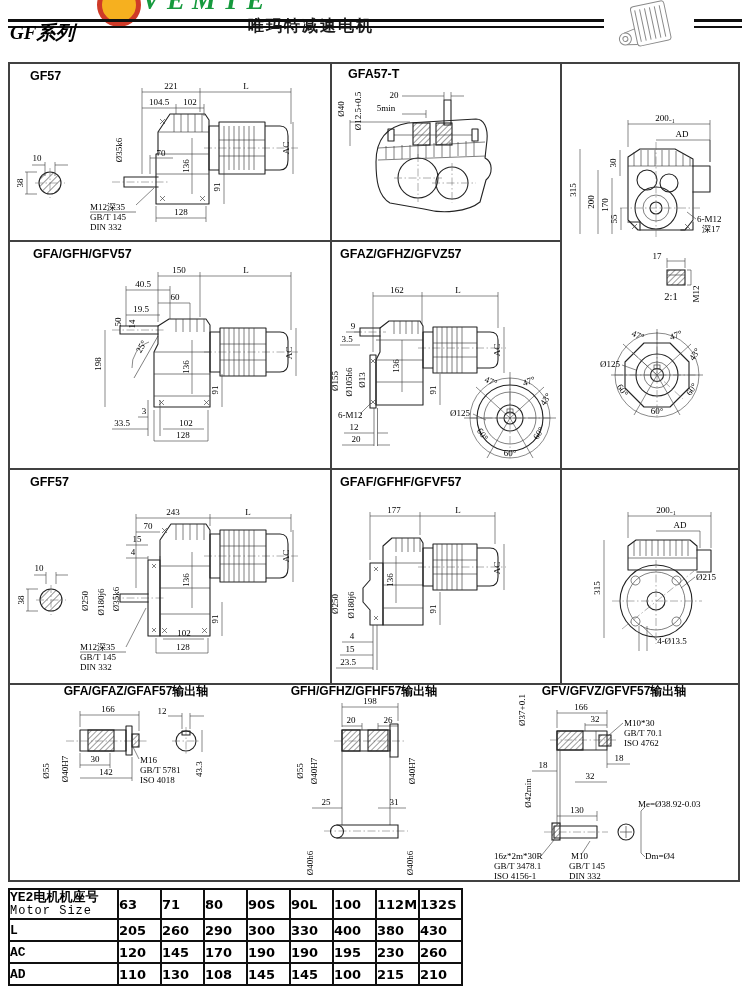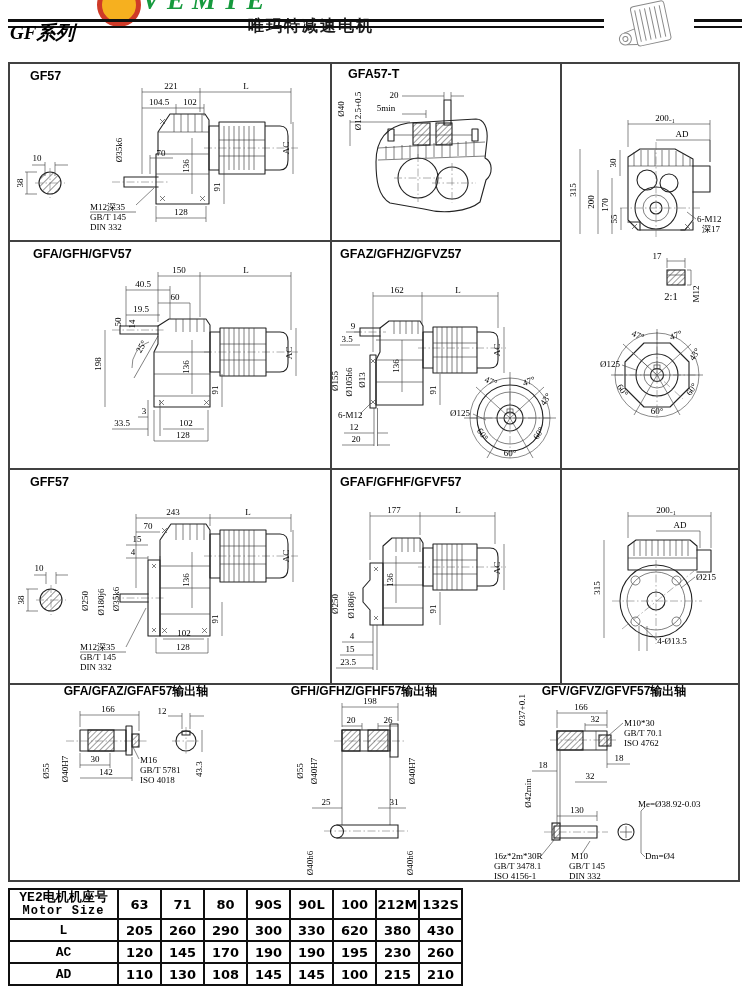--- a/index.html
+++ b/index.html
@@ -28,26 +28,26 @@
   .t{fill:none;stroke:#3a3a3a;stroke-width:.65}
   .d{fill:none;stroke:#3a3a3a;stroke-width:.6}
   .cl{fill:none;stroke:#6a6a6a;stroke-width:.55;stroke-dasharray:8 2.5 1.5 2.5}
   svg text{fill:#000}
   .dm{font:9px "Liberation Serif",serif;text-anchor:middle}
   .nt{font:9px "Liberation Serif",serif;text-anchor:start}
   .ttl{font:bold 12.5px "Liberation Sans",sans-serif;text-anchor:start}
   .ttl2{font:bold 12px "Liberation Sans",sans-serif;text-anchor:middle}
   
   table.dims{position:absolute;left:8px;top:888px;border-collapse:collapse;background:#fff}
-  .dims td{border:2px solid #101010;text-align:center;vertical-align:middle;padding:0;color:#000}
+  .dims td{border:2px solid #101010;vertical-align:middle;padding:0;color:#000}
   .dims td.c0{width:107px;font:bold 13px "Liberation Mono",monospace}
   .dims td.num{width:41px;font:bold 13px "DejaVu Sans",sans-serif;height:20px}
   .dims tr.hd td{height:28px}
   .dims .cn{font-size:13px;line-height:14px;font-weight:bold}
-  .dims .en{font-size:12px;line-height:13px;font-weight:bold;letter-spacing:1px}
+  .dims .en{font-size:12px;line-height:13px;font-weight:normal;letter-spacing:1px}
 </style>
 </head>
 <body>
 
 <div class="page">
 
   <div class="logo"></div>
   <div class="brand">VEMTE</div>
   <div class="brand-cn">唯玛特减速电机</div>
   <div class="rule"></div>
@@ -535,31 +535,31 @@
           <td class="c0">
             <div class="cn">YE2电机机座号</div>
             <div class="en">Motor Size</div>
           </td>
           <td class="num">63</td>
           <td class="num">71</td>
           <td class="num">80</td>
           <td class="num">90S</td>
           <td class="num">90L</td>
           <td class="num">100</td>
-          <td class="num">212M</td>
+          <td class="num">112M</td>
           <td class="num">132S</td>
         </tr>
         <tr>
           <td class="c0">L</td>
           <td class="num">205</td>
           <td class="num">260</td>
           <td class="num">290</td>
           <td class="num">300</td>
           <td class="num">330</td>
-          <td class="num">620</td>
+          <td class="num">400</td>
           <td class="num">380</td>
           <td class="num">430</td>
         </tr>
         <tr>
           <td class="c0">AC</td>
           <td class="num">120</td>
           <td class="num">145</td>
           <td class="num">170</td>
           <td class="num">190</td>
           <td class="num">190</td>

